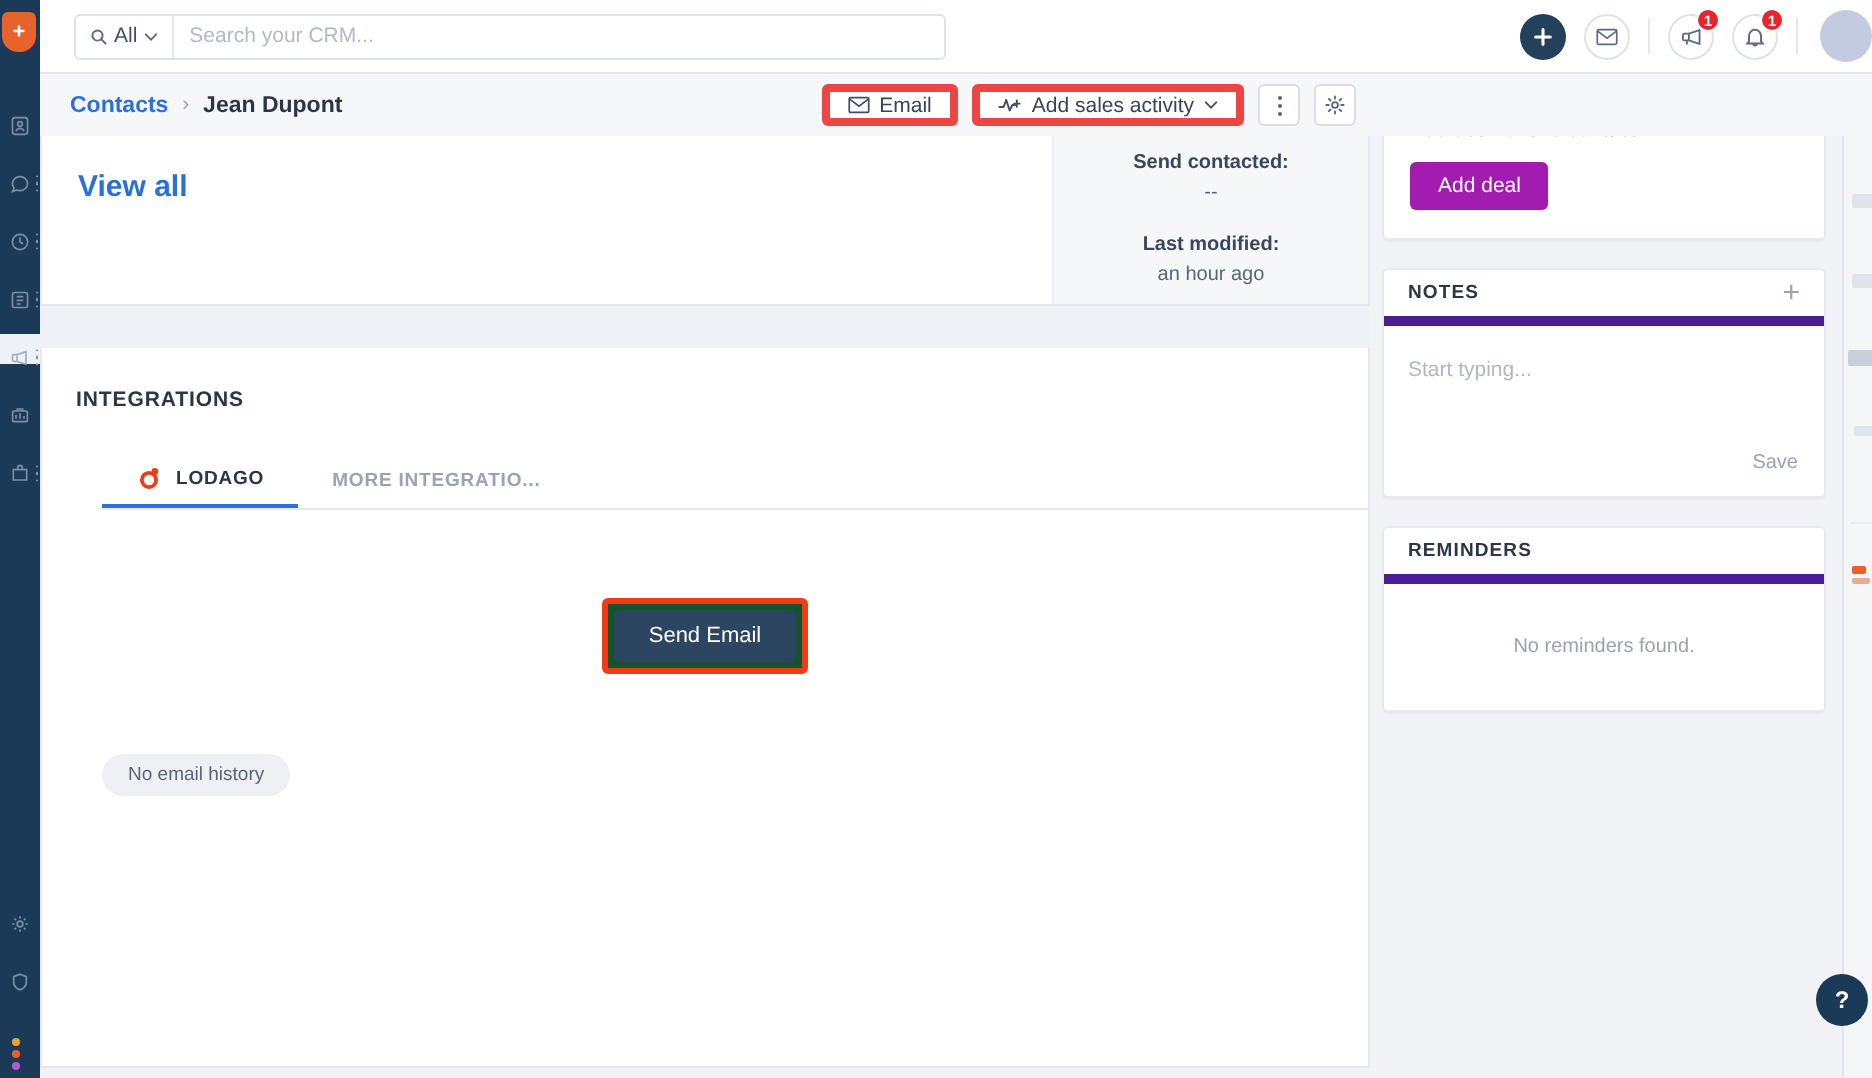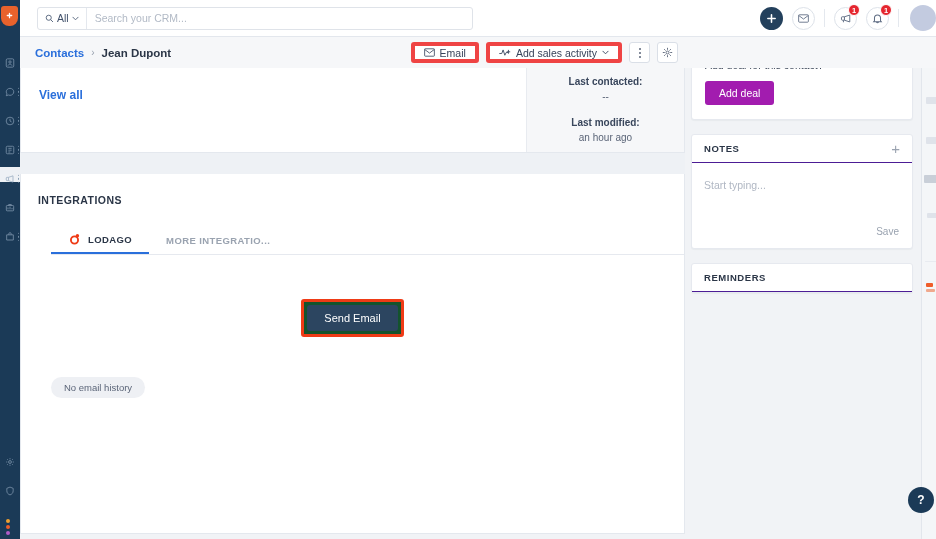--- a/index.html
+++ b/index.html
@@ -108,21 +108,21 @@
   .kebab i { width:2px; height:2px; border-radius:50%; background:#5a6578; display:block; }
 
   
   .center { position:absolute; left:20px; top:68px; width:665px; bottom:0; }
   .card {
     background:#fff; border:1px solid #e4e8ee; border-top:0;
     position:relative;
   }
   .card-top { height:85px; display:flex; }
   .card-top-left { flex:1; padding:17px 0 0 18px; }
-  .view-all { color:#2a6fdb; font-size:12px; font-weight:bold; cursor:pointer; }
+  .view-all { color:#2a6fdb; font-size:15px; font-weight:bold; cursor:pointer; }
   .meta-panel {
     width:158px; background:#f6f7f9; border-left:1px solid #e8ebf0;
     display:flex; flex-direction:column; align-items:center; justify-content:center;
     gap:4px; padding-bottom:2px;
   }
   .meta-label { font-size:10px; color:#39465c; font-weight:bold; }
   .meta-val { font-size:10px; color:#5b6578; }
   .meta-gap { height:7px; }
 
   .gap-strip { height:21px; background:#eef1f5; }
@@ -170,21 +170,21 @@
   }
   .rcard-pad { padding:13px 13px 14px 13px; }
   .r-q { font-size:10.5px; color:#3a4557; margin-bottom:10px; }
   .btn-deal {
     background:#a21caf; color:#fff; border:0; border-radius:3px;
     height:24px; padding:0 14px; font-size:10.5px; cursor:pointer;
     font-family:"Liberation Sans", sans-serif;
   }
   .rcard-head {
     height:28px; display:flex; align-items:center; justify-content:space-between;
-    padding:0 12px; border-bottom:1px solid #4c1d95;
+    padding:0 12px; border-bottom:5px solid #4c1d95;
   }
   .rcard-head-title { font-size:9.5px; font-weight:bold; color:#2b3647; letter-spacing:.55px; }
   .plus-ico { color:#9aa3b0; font-size:15px; line-height:1; cursor:pointer; font-weight:300; }
   .note-body { padding:12px 12px 0 12px; height:58px; }
   .note-ph { font-size:10.5px; color:#b0b7c3; }
   .note-foot { text-align:right; padding:0 13px 9px 13px; }
   .save-link { font-size:10px; color:#9aa3b0; cursor:pointer; }
   .rem-body { height:63px; display:flex; align-items:center; justify-content:center; }
   .rem-empty { font-size:10px; color:#9aa3b0; }
 
@@ -393,21 +393,21 @@
     </div>
   </div>
 
   <div class="center">
 
     <div class="card card-top">
       <div class="card-top-left">
         <span class="view-all">View all</span>
       </div>
       <div class="meta-panel">
-        <span class="meta-label">Last contacted:</span>
+        <span class="meta-label">Send contacted:</span>
         <span class="meta-val">--</span>
         <span class="meta-gap"></span>
         <span class="meta-label">Last modified:</span>
         <span class="meta-val">an hour ago</span>
       </div>
     </div>
 
     <div class="gap-strip"></div>
 
     <div class="card-int">
@@ -456,20 +456,23 @@
         <span class="note-ph">Start typing...</span>
       </div>
       <div class="note-foot">
         <span class="save-link">Save</span>
       </div>
     </div>
 
     <div class="rcard">
       <div class="rcard-head">
         <span class="rcard-head-title">REMINDERS</span>
+      </div>
+      <div class="rem-body">
+        <span class="rem-empty">No reminders found.</span>
       </div>
     </div>
   </div>
 
   <div class="farpanel">
     <div class="far-bit" style="left:4px; top:60px; width:14px; height:7px;"></div>
     <div class="far-bit" style="left:4px; top:100px; width:14px; height:7px;"></div>
     <div class="far-bit" style="left:2px; top:138px; width:16px; height:8px; background:#c9cfd8;"></div>
     <div class="far-bit" style="left:5px; top:176px; width:13px; height:5px;"></div>
     <div class="far-bit" style="left:3px; top:224px; width:15px; height:1px; background:#e8ebf0;"></div>

